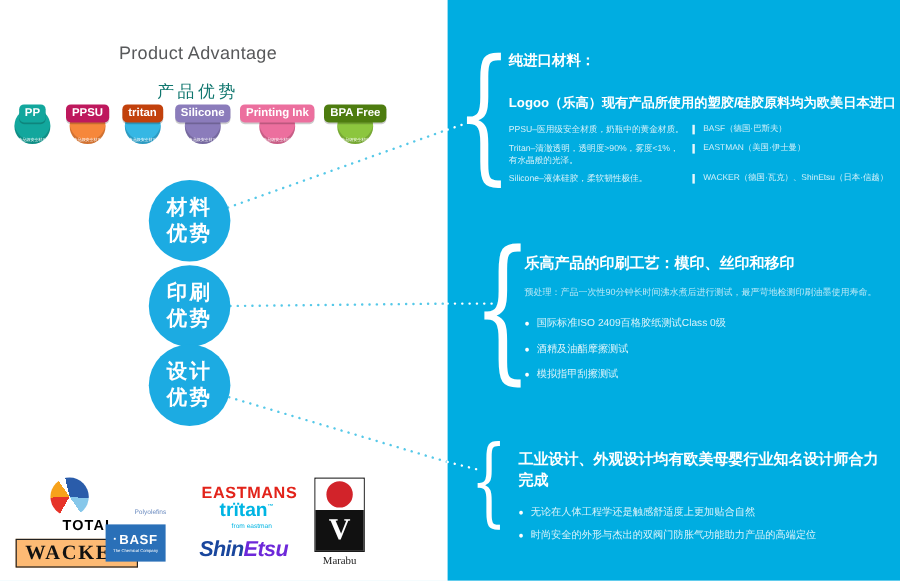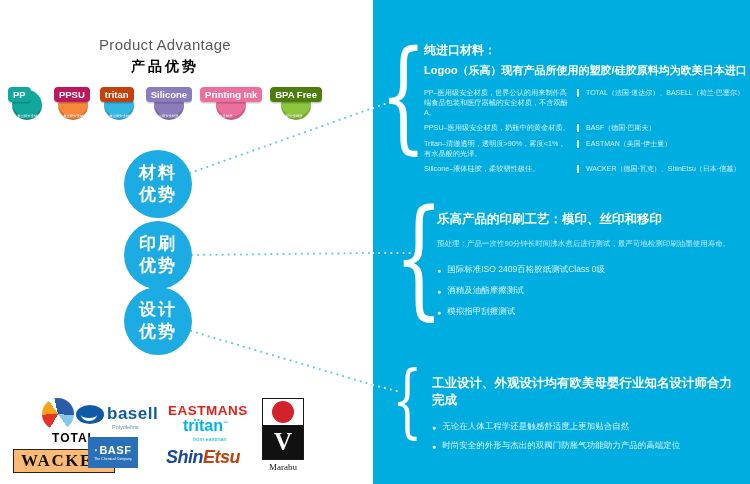--- a/index.html
+++ b/index.html
@@ -4,25 +4,25 @@
 <style>
   html,body{margin:0;padding:0;}
   body{width:750px;height:484px;font-family:"Liberation Sans",sans-serif;background:#fff;}
   #stage{position:relative;width:750px;height:484px;overflow:hidden;background:#fff;}
 
   .blue-panel{position:absolute;left:373px;top:0;width:377px;height:484px;background:#00ade1;}
 
   
   .header{position:absolute;left:90px;top:36px;width:150px;text-align:center;}
   .title-en{font-size:15px;color:#58595b;letter-spacing:.3px;}
-  .title-zh{font-size:14px;color:#000000;letter-spacing:3px;margin-top:5px;font-weight:bold;}
+  .title-zh{font-size:14px;color:#0f766e;letter-spacing:3px;margin-top:15px;font-weight:normal;}
 
   
   .badges{position:absolute;left:8px;top:87px;width:314px;display:flex;justify-content:space-between;align-items:flex-start;}
-  .badge{position:relative;height:36px;display:flex;flex-direction:column;align-items:flex-start;min-width:38px;}
+  .badge{position:relative;height:36px;display:flex;flex-direction:column;align-items:center;min-width:38px;gap:16px;}
   .badge-circle{position:absolute;top:3px;left:50%;transform:translateX(-50%);width:30px;height:30px;border-radius:50%;box-shadow:inset 0 -3px rgba(0,0,0,.15);}
   .badge-label{position:relative;z-index:2;background:#999;color:#fff;font-weight:bold;font-size:9.5px;line-height:13px;padding:1px 5px;border-radius:4px;white-space:nowrap;box-shadow:0 1.5px 0 rgba(0,0,0,.2);}
   .badge-plus{position:relative;z-index:2;color:#fff;font-size:8px;font-weight:bold;line-height:8px;margin-top:1px;}
   .badge-sub{position:absolute;z-index:2;bottom:2px;font-size:6px;color:#fff;transform:scale(.55);white-space:nowrap;}
 
   
   .adv-circle{position:absolute;left:124px;width:68px;height:68px;border-radius:50%;background:#1cabe2;color:#fff;display:flex;flex-direction:column;align-items:center;justify-content:center;font-size:17px;font-weight:bold;letter-spacing:2px;line-height:1.3;}
   .adv-circle.c1{top:150px;}
   .adv-circle.c2{top:221px;}
   .adv-circle.c3{top:287px;}
@@ -32,21 +32,21 @@
 
   
   .brace{position:absolute;color:#fff;font-family:"DejaVu Serif",serif;transform:scaleX(.6);transform-origin:left center;}
   .brace::before{content:"{";}
   .brace.b1{left:380px;top:36px;font-size:122px;line-height:118px;}
   .brace.b2{left:394px;top:194px;font-size:130px;line-height:126px;}
   .brace.b3{left:392px;top:362px;font-size:80px;line-height:78px;}
 
   
   .sec1{position:absolute;left:424px;top:42px;width:324px;color:#fff;}
-  .sec1-title{font-size:12px;font-weight:bold;margin-bottom:4px;}
+  .sec1-title{font-size:12px;font-weight:bold;margin-bottom:19px;}
   .sec1-sub{font-size:11px;font-weight:bold;margin-bottom:10px;}
   .mat-row{display:flex;align-items:flex-start;margin-bottom:5px;}
   .mat-left{width:153px;flex-shrink:0;font-size:7.2px;line-height:1.4;color:rgba(255,255,255,.82);white-space:pre-line;}
   .mat-bar{width:2px;height:8px;background:rgba(255,255,255,.9);margin:1px 7px 0 0;flex-shrink:0;}
   .mat-right{font-size:7px;line-height:1.5;color:rgba(255,255,255,.82);white-space:nowrap;}
 
   
   .sec2{position:absolute;left:437px;top:209px;width:300px;color:#fff;}
   .sec2 .h{font-size:12.5px;font-weight:bold;line-height:1.6;}
   .sec2-note{margin-top:10px;font-size:7.5px;color:rgba(255,255,255,.72);}
@@ -72,21 +72,21 @@
   .basell-sub{left:112px;top:424px;font-size:5.5px;color:#6c8cc0;}
   .basf{left:88px;top:437px;width:50px;height:31px;background:#2a70b8;color:#fff;display:flex;flex-direction:column;align-items:center;justify-content:center;}
   .basf-text{font-size:11px;font-weight:bold;letter-spacing:.5px;}
   .basf-text::before{content:"▪ ";font-size:6px;vertical-align:2px;}
   .basf-sub{font-size:3.5px;margin-top:1px;}
   .eastmans{left:168px;top:403px;font-size:13.5px;font-weight:bold;color:#e2231a;letter-spacing:.5px;}
   .tritan{left:183px;top:417px;font-size:16px;font-weight:bold;color:#00b5e3;}
   .tritan sup{font-size:5px;}
   .tritan-sub{left:193px;top:436px;font-size:5.5px;color:#00b5e3;}
   .shinetsu{left:166px;top:447px;font-size:18px;font-weight:bold;font-style:italic;letter-spacing:-.5px;}
-  .shin{color:#19469d;} .etsu{color:#c2410c;}
+  .shin{color:#19469d;} .etsu{color:#6d28d9;}
   .marabu{left:262px;top:398px;width:42px;}
   .marabu-box{border:1px solid #1a1a1a;width:40px;}
   .marabu-top{height:26px;background:#fff;display:flex;align-items:center;justify-content:center;}
   .marabu-dot{width:22px;height:22px;border-radius:50%;background:#d2232a;}
   .marabu-bottom{height:34px;background:#111;display:flex;align-items:center;justify-content:center;}
   .marabu-v{color:#fff;font-family:"Liberation Serif",serif;font-weight:bold;font-size:25px;line-height:30px;}
   .marabu-text{text-align:center;font-family:"Liberation Serif",serif;font-size:9px;color:#222;margin-top:2px;}
 </style>
 </head>
 <body>
@@ -165,26 +165,20 @@
 
   <div class="brace b1"></div>
   <div class="brace b2"></div>
   <div class="brace b3"></div>
 
   <div class="sec1">
     <div class="sec1-title">纯进口材料：</div>
     <div class="sec1-sub">Logoo（乐高）现有产品所使用的塑胶/硅胶原料均为欧美日本进口</div>
 
     <div class="mat-row">
-      <div class="mat-left">PP–医用级安全材质，世界公认的用来制作高
-端食品包装和医疗器械的安全材质，不含双酚A。</div>
-      <div class="mat-bar"></div>
-      <div class="mat-right">TOTAL（法国·道达尔）、BASELL（荷兰·巴塞尔）</div>
-    </div>
-    <div class="mat-row">
       <div class="mat-left">PPSU–医用级安全材质，奶瓶中的黄金材质。</div>
       <div class="mat-bar"></div>
       <div class="mat-right">BASF（德国·巴斯夫）</div>
     </div>
     <div class="mat-row">
       <div class="mat-left">Tritan–清澈透明，透明度&gt;90%，雾度&lt;1%，
 有水晶般的光泽。</div>
       <div class="mat-bar"></div>
       <div class="mat-right">EASTMAN（美国·伊士曼）</div>
     </div>
@@ -210,24 +204,20 @@
     <div class="bullets">
       <div class="bullet">无论在人体工程学还是触感舒适度上更加贴合自然</div>
       <div class="bullet">时尚安全的外形与杰出的双阀门防胀气功能助力产品的高端定位</div>
     </div>
   </div>
 
   <div class="logo total-globe"></div>
   <div class="logo total-text">TOTAL</div>
   <div class="logo wacker">WACKER</div>
 
-  <div class="logo basell">
-    <div class="basell-mark"></div>
-    <div class="basell-text">basell</div>
-  </div>
   <div class="logo basell-sub">Polyolefins</div>
 
   <div class="logo basf">
     <div class="basf-text">BASF</div>
     <div class="basf-sub">The Chemical Company</div>
   </div>
 
   <div class="logo eastmans">EASTMANS</div>
   <div class="logo tritan">
     <span>trïtan</span><sup>™</sup>

